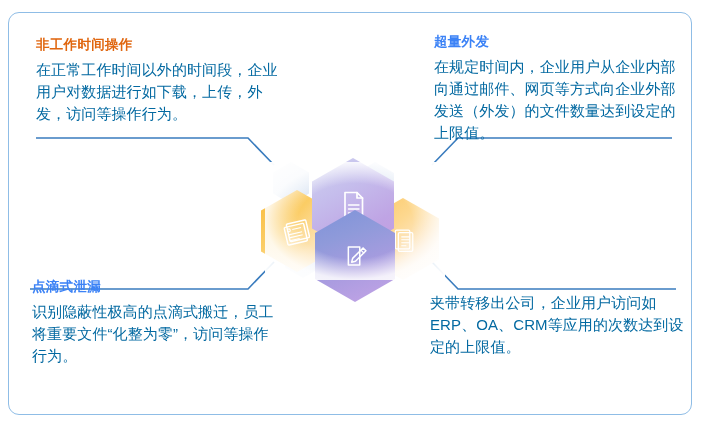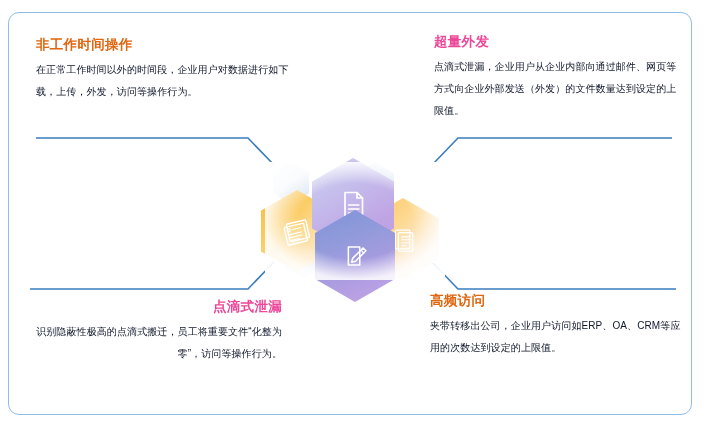--- a/index.html
+++ b/index.html
@@ -27,31 +27,31 @@
   .block{position:absolute;}
   .block h3{
     margin:0 0 5px 0;
     font-size:13.5px;
     font-weight:bold;
     letter-spacing:0.3px;
     line-height:18px;
   }
   .block p{
     margin:0;
-    font-size:10px;
+    font-size:15px;
     line-height:22px;
-    color:#0f172a;
+    color:#0369a1;
     letter-spacing:0.1px;
   }
   .h-orange{color:#e0660f;}
-  .h-blue{color:#ec4899;}
+  .h-blue{color:#3b82f6;}
 
   .blk-tl{left:36px;top:36px;width:255px;}
   .blk-tr{left:434px;top:33px;width:252px;}
-  .blk-bl{left:32px;top:298px;width:250px;text-align:right;}
+  .blk-bl{left:32px;top:278px;width:250px;}
   .blk-br{left:430px;top:292px;width:258px;}
 
   
   .connectors{position:absolute;left:0;top:0;width:705px;height:429px;pointer-events:none;}
 
   
   .cluster{position:absolute;left:255px;top:148px;width:200px;height:140px;}
   .hex{
     position:absolute;
     clip-path:polygon(50% 0%,100% 25%,100% 75%,50% 100%,0% 75%,0% 25%);
@@ -153,26 +153,25 @@
     <div class="halo"></div>
   </div>
 
   <div class="block blk-tl">
     <h3 class="h-orange">非工作时间操作</h3>
     <p>在正常工作时间以外的时间段，企业用户对数据进行如下载，上传，外发，访问等操作行为。</p>
   </div>
 
   <div class="block blk-tr">
     <h3 class="h-blue">超量外发</h3>
-    <p>点滴式泄漏，企业用户从企业内部向通过邮件、网页等方式向企业外部发送（外发）的文件数量达到设定的上限值。</p>
+    <p>在规定时间内，企业用户从企业内部向通过邮件、网页等方式向企业外部发送（外发）的文件数量达到设定的上限值。</p>
   </div>
 
   <div class="block blk-bl">
     <h3 class="h-blue">点滴式泄漏</h3>
     <p>识别隐蔽性极高的点滴式搬迁，员工将重要文件“化整为零”，访问等操作行为。</p>
   </div>
 
   <div class="block blk-br">
-    <h3 class="h-orange">高频访问</h3>
     <p>夹带转移出公司，企业用户访问如ERP、OA、CRM等应用的次数达到设定的上限值。</p>
   </div>
 
 </div>
 
 </body></html>

